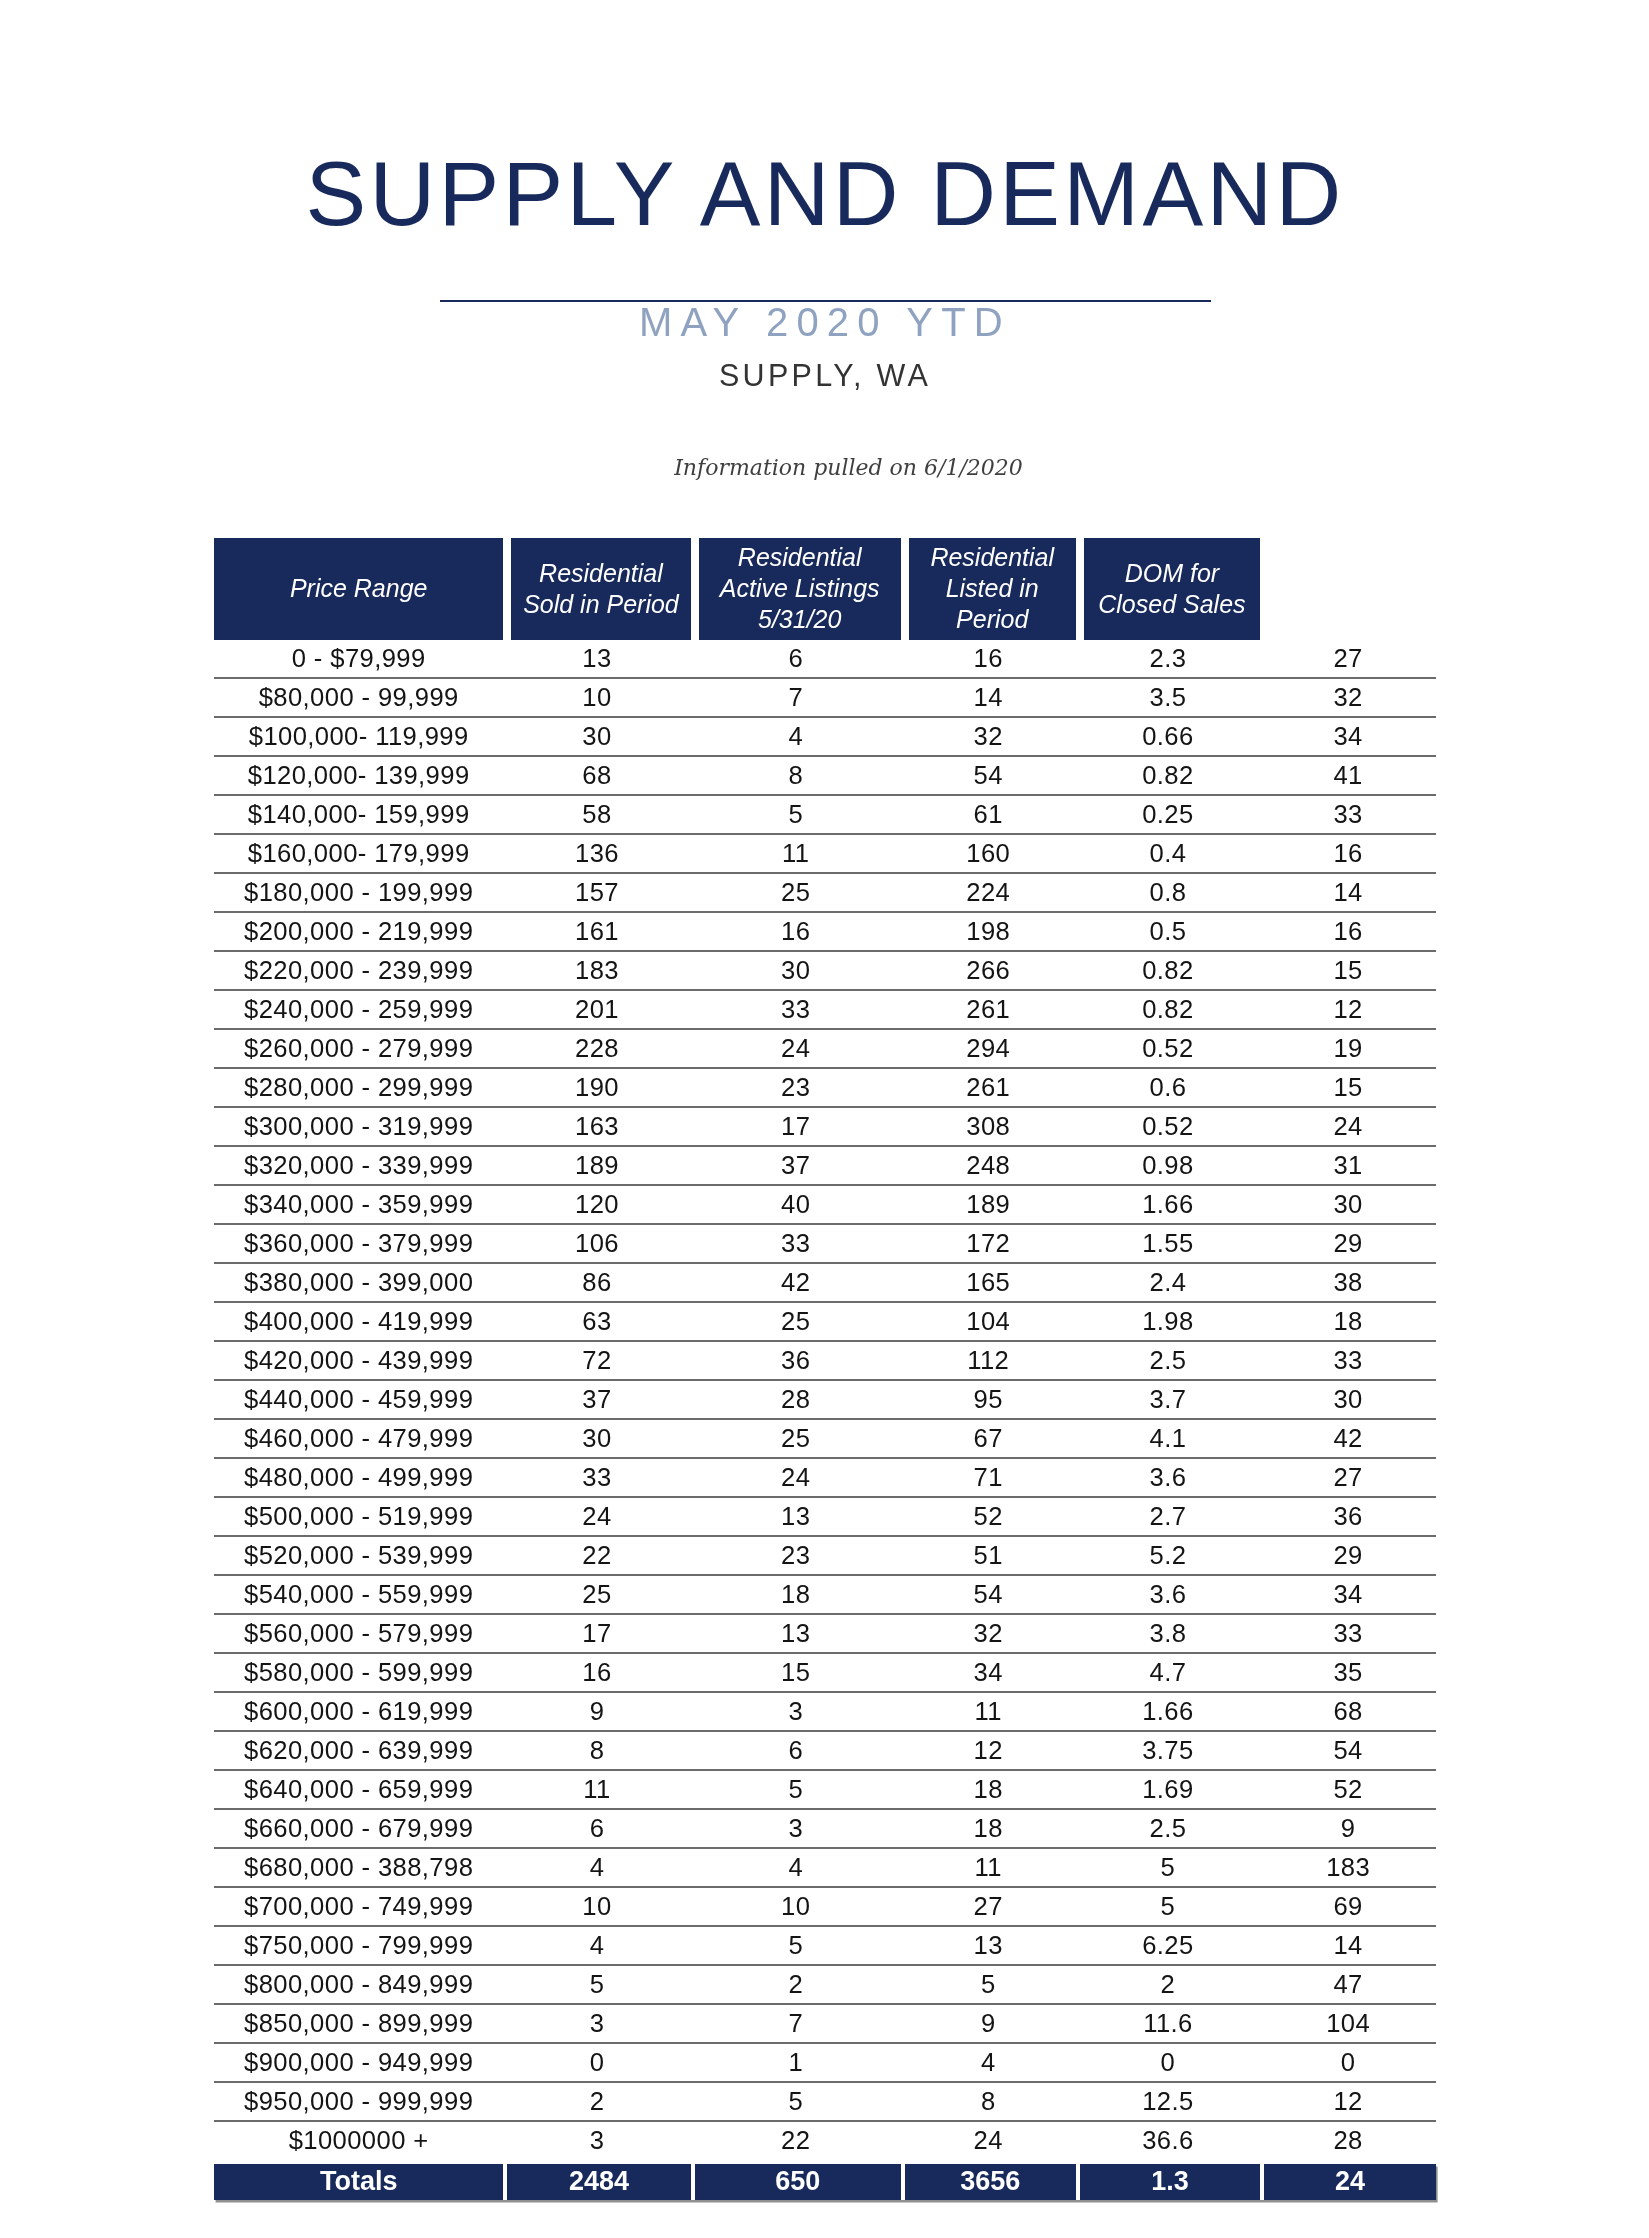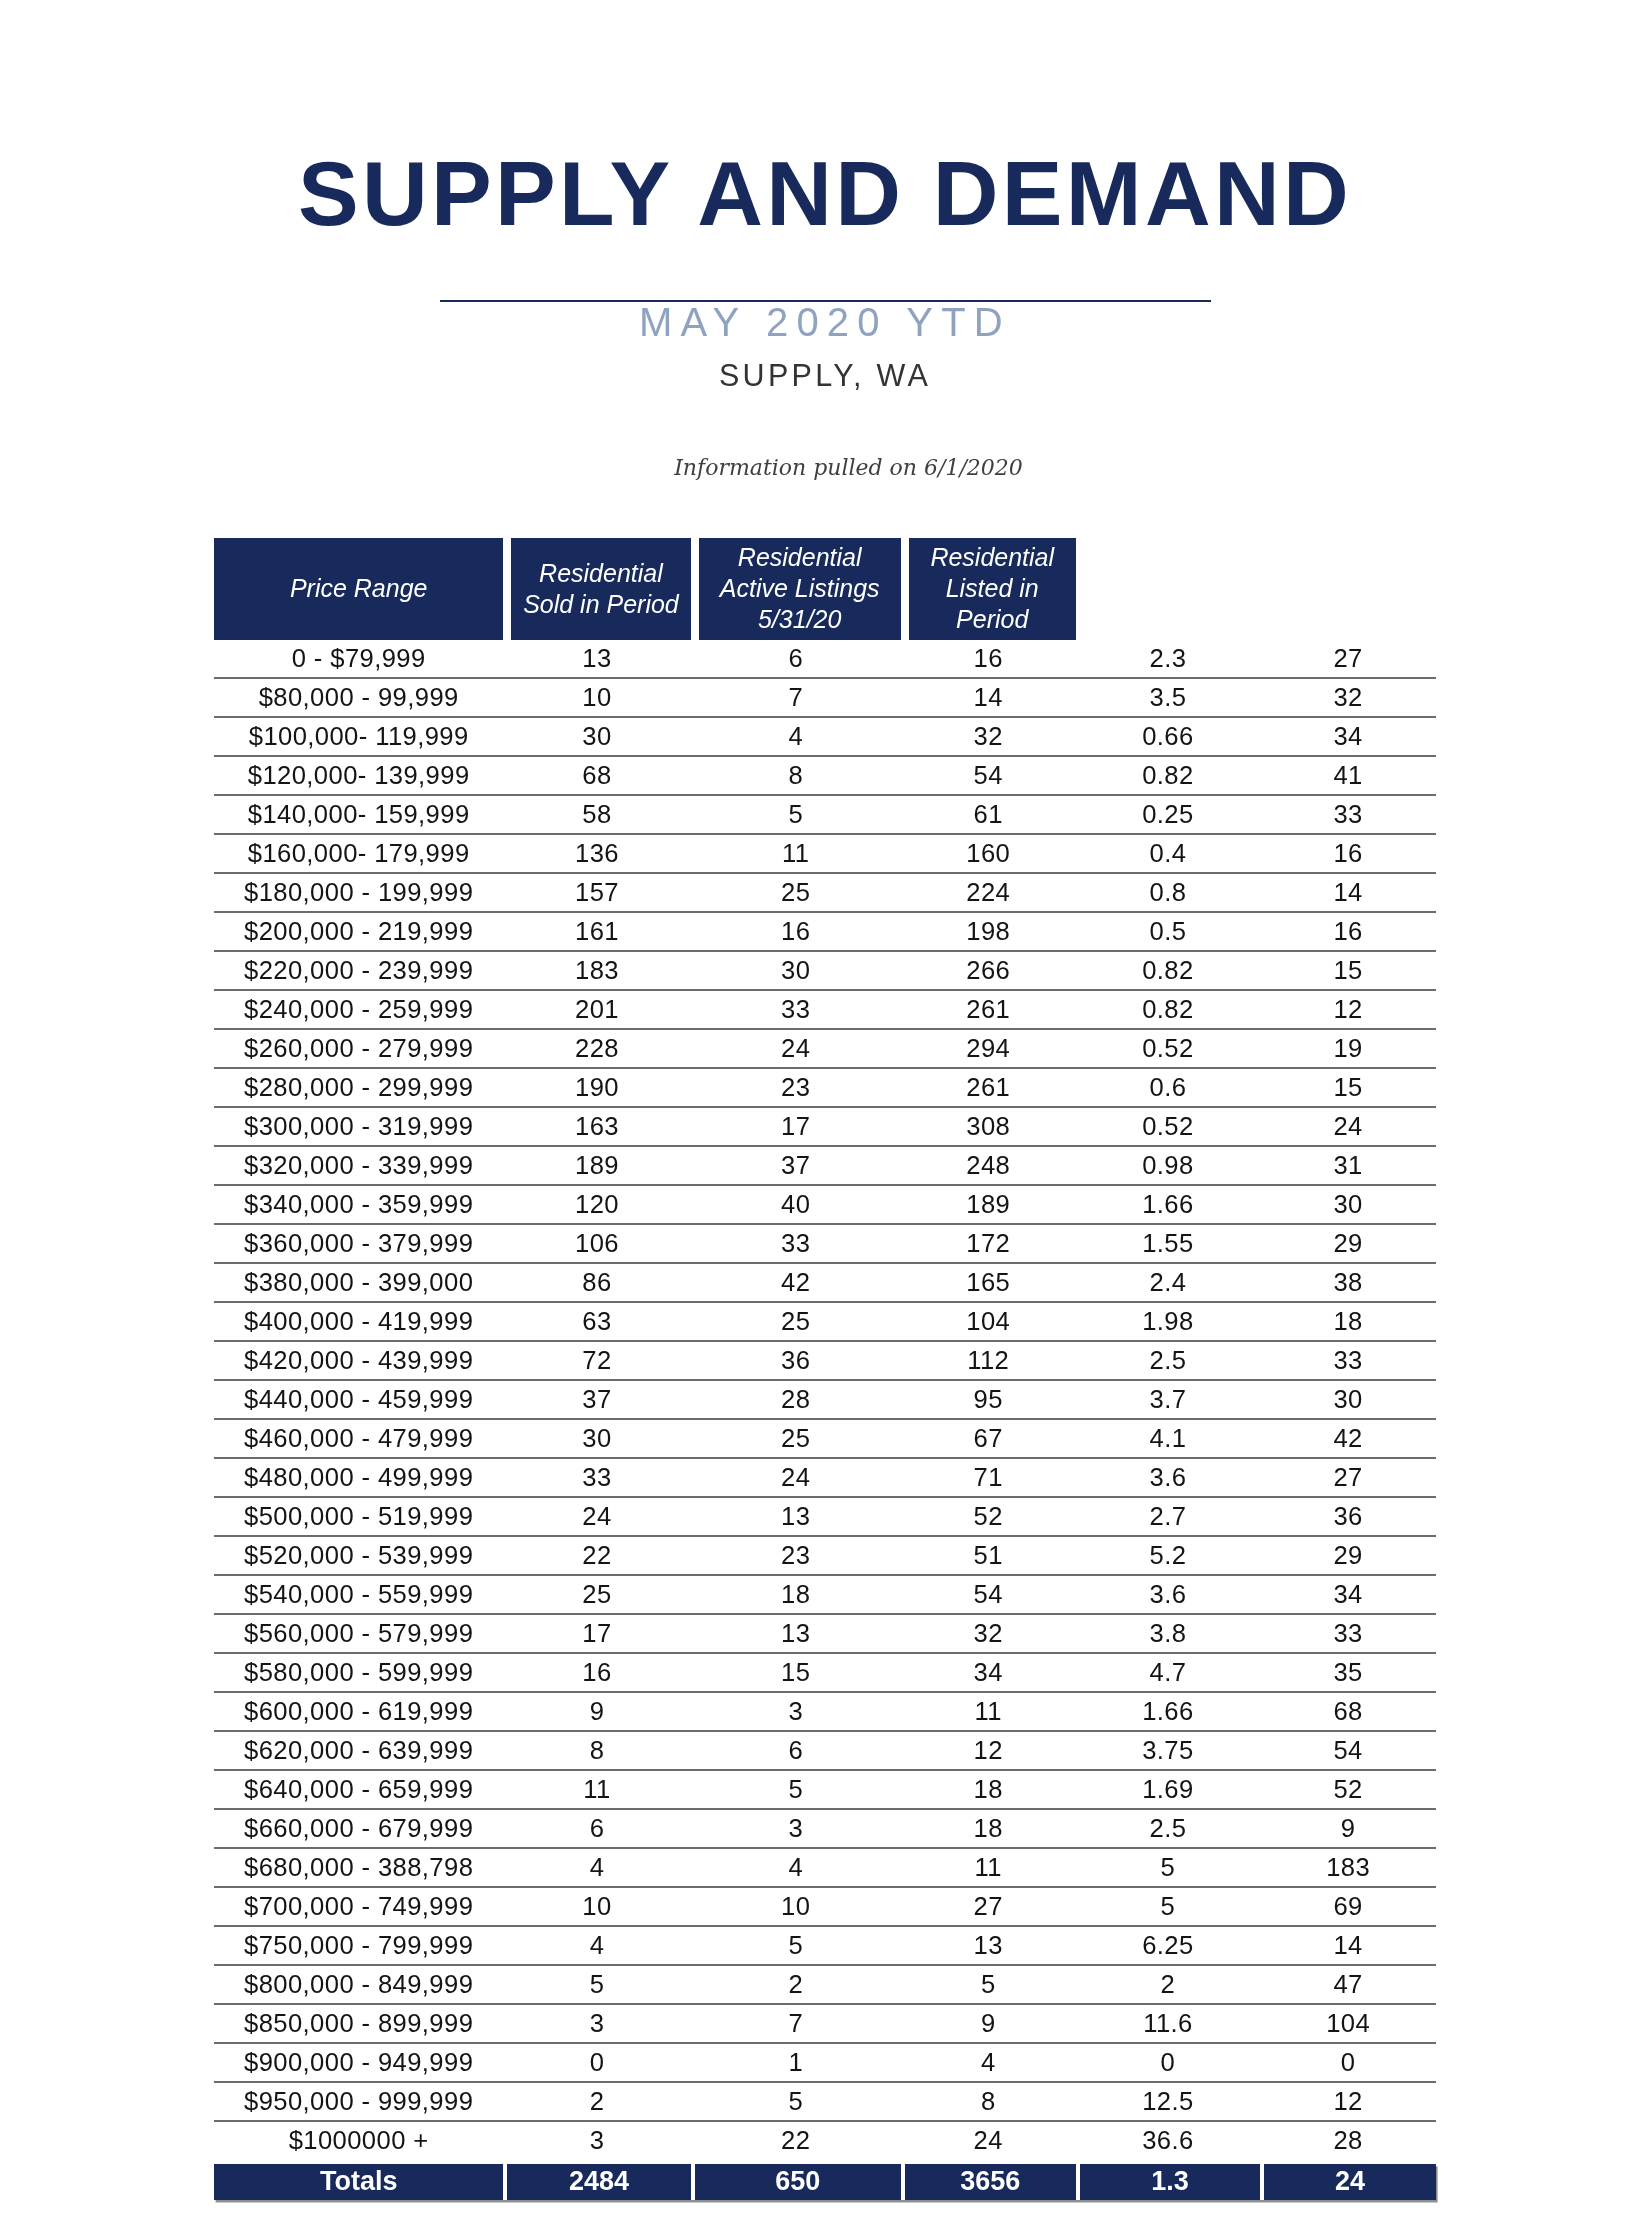--- a/index.html
+++ b/index.html
@@ -15,21 +15,21 @@
     width: 1650px;
     min-height: 2239px;
     background: #ffffff;
     overflow: hidden;
   }
   .title {
     padding-top: 87px;
     text-align: center;
     font-size: 91px;
     letter-spacing: 3.3px;
-    font-weight: bold;
+    font-weight: normal;
     color: #182a5c;
     line-height: 1.0;
   }
   .title-underline {
     width: 771px;
     height: 2.5px;
     background: #182a5c;
     margin: 11.5px auto 0 auto;
   }
   .subtitle {
@@ -136,20 +136,22 @@
     <div class="thead grid-cols">
       <div class="th">Price Range</div>
       <div class="th">Residential
 Sold in Period</div>
       <div class="th">Residential
 Active Listings
 5/31/20</div>
       <div class="th">Residential
 Listed in
 Period</div>
+      <div class="th">DOM for
+Closed Sales</div>
     </div>
 
     <div class="tbody" id="tbody">
   <div class="tr grid-cols">
     <div class="td">0 - $79,999</div>
     <div class="td">13</div>
     <div class="td">6</div>
     <div class="td">16</div>
     <div class="td">2.3</div>
     <div class="td">27</div>

